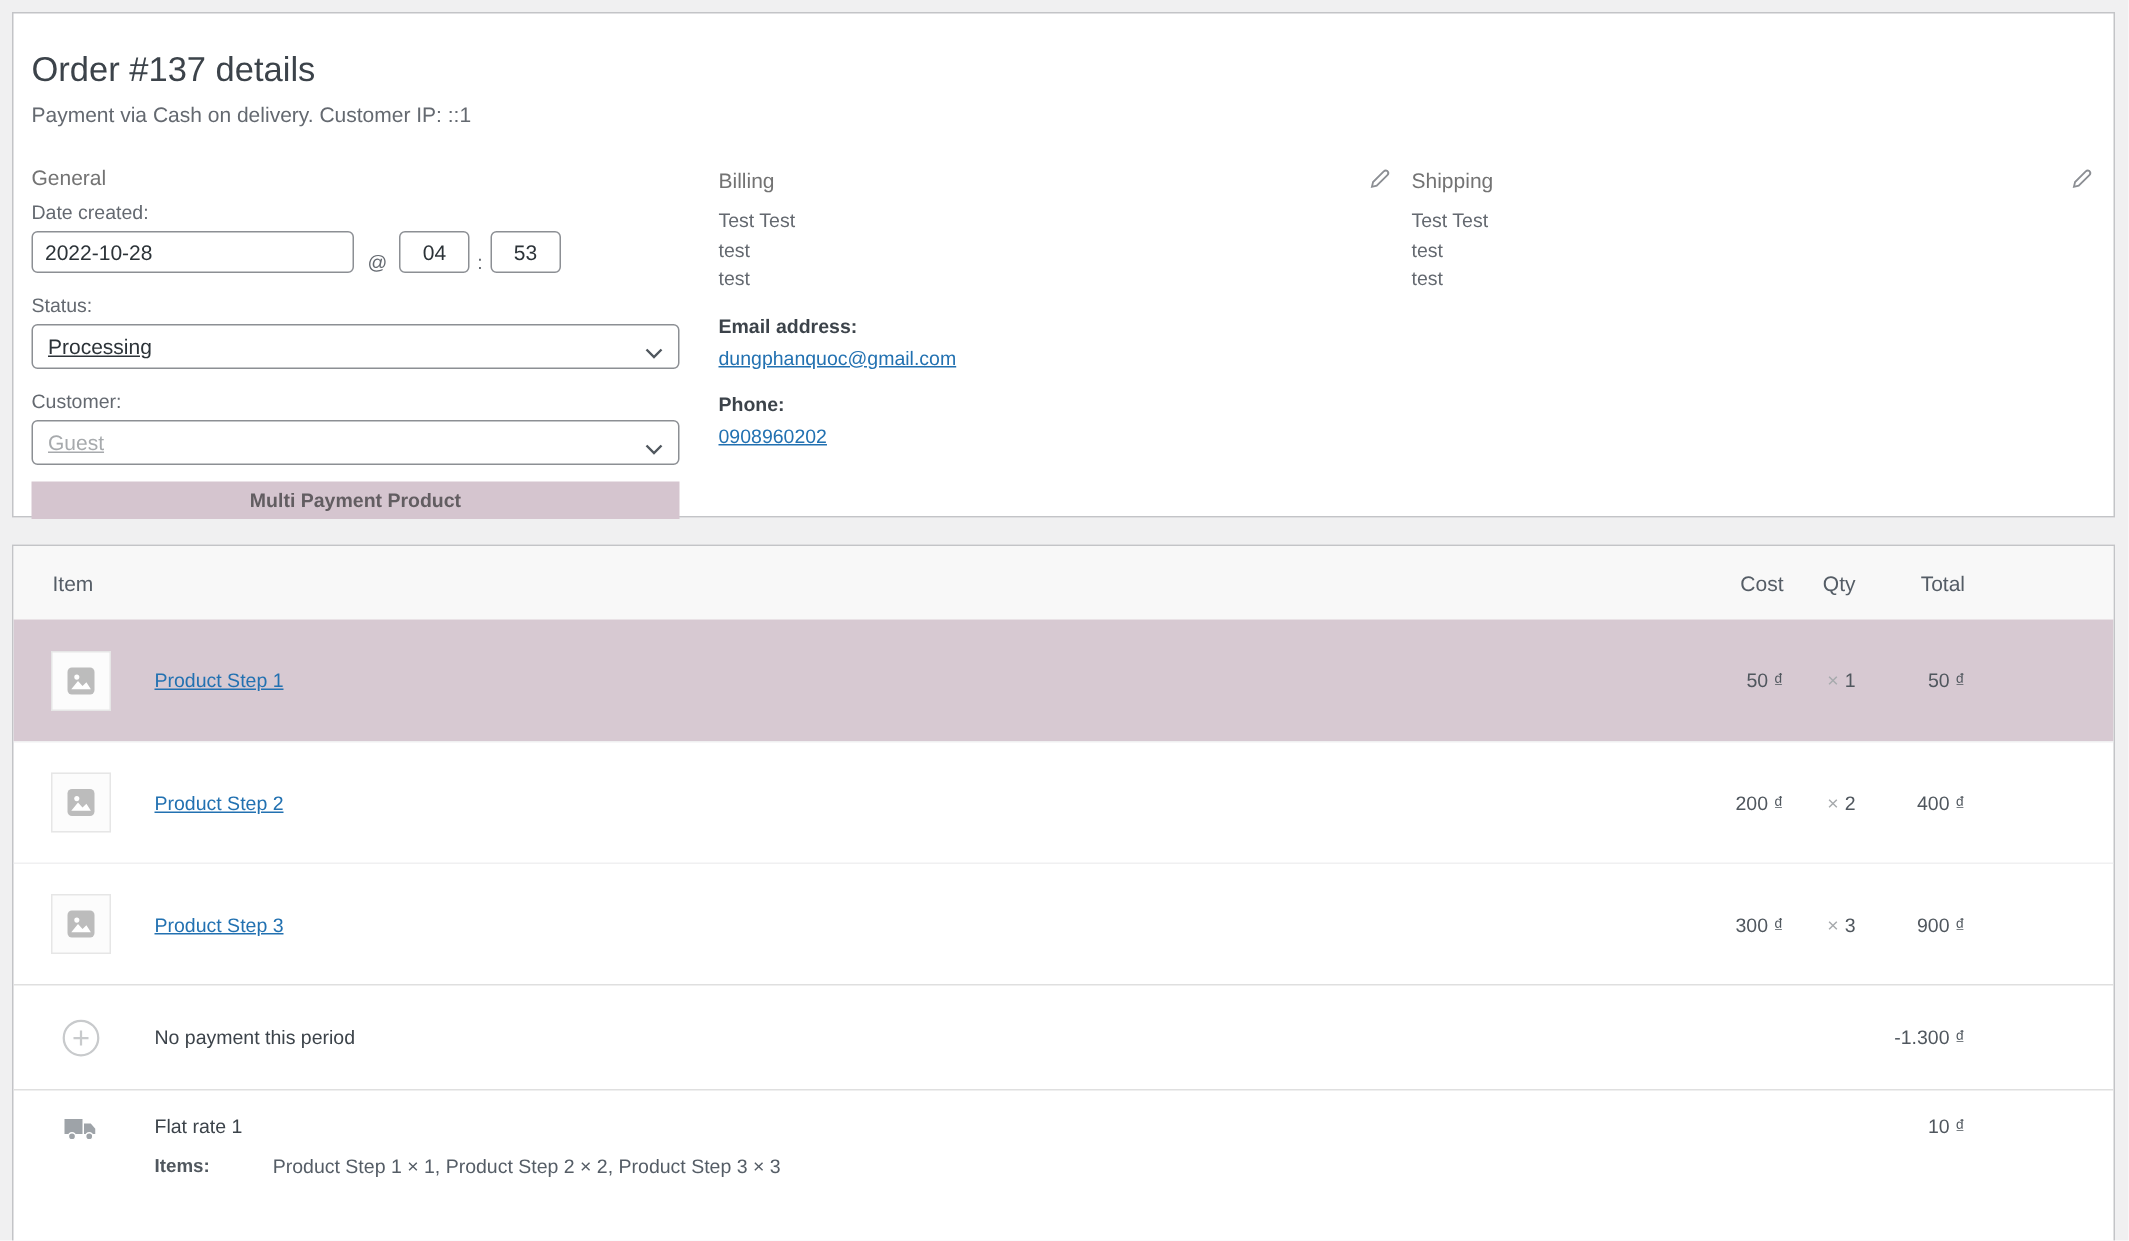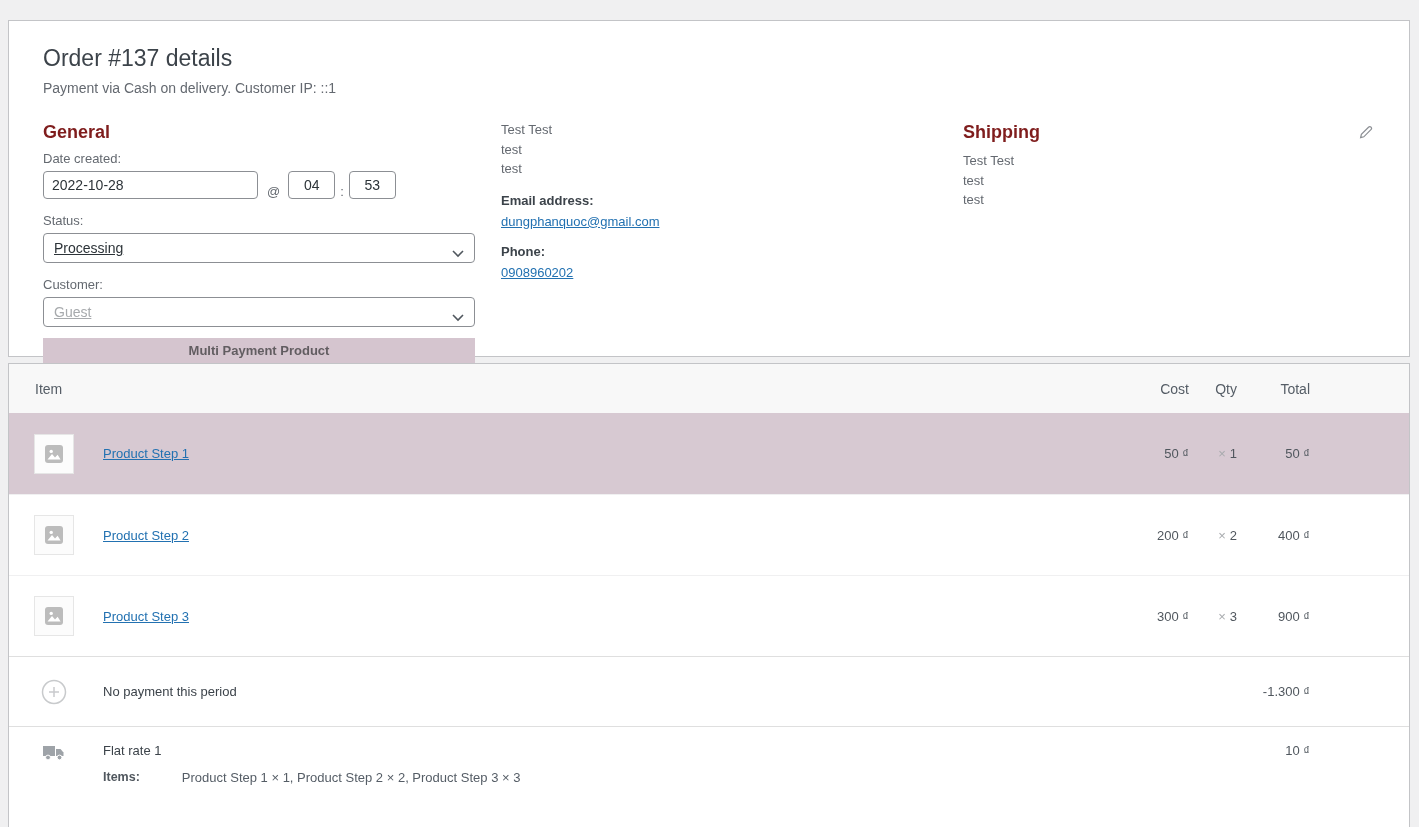--- a/index.html
+++ b/index.html
@@ -8,29 +8,29 @@
     background:#f0f0f1;
     font-family:"Liberation Sans", sans-serif;
     color:#3c434a;
     position:relative;
   }
   .card {
     position:absolute; left:8px; width:1402px;
     background:#fff; border:1px solid #c3c4c7;
   }
   
-  .card-order { top:20px; height:337px; padding:14px 34px; }
+  .card-order { top:8px; height:337px; padding:14px 12px; }
   .order-title { font-size:23px; font-weight:400; color:#3c434a; margin:10px 0 8px; }
   .order-subtitle { font-size:14px; color:#646970; margin-bottom:16px; }
   .columns { display:flex; }
   .col-general { width:432px; margin-right:26px; }
   .col-billing { width:450px; margin-right:12px; }
   .col-shipping { flex:1; }
   .section-head { display:flex; align-items:center; justify-content:space-between; margin:10px 0 6px; }
-  .section-title { font-size:18px; font-weight:bold; color:#7f1d1d; }
+  .section-title { font-size:14px; font-weight:normal; color:#737373; }
   .pencil-btn { background:none; border:none; cursor:pointer; padding:2px; line-height:0; }
   .field-label { display:block; font-size:13px; color:#646970; margin:14px 0 5px; }
   .date-row { display:flex; align-items:flex-end; }
   .txt-input {
     height:28px; border:1px solid #8c8f94; border-radius:4px;
     font-family:inherit; font-size:14px; color:#2c3338; padding:0 8px; background:#fff;
   }
   .date-input { width:215px; }
   .at-symbol { color:#646970; font-size:13px; margin:0 8px 0 9px; }
   .colon-symbol { color:#646970; font-size:13px; margin:0 5px; }
@@ -130,20 +130,30 @@
           <svg width="12" height="9" viewBox="0 0 12 9">
               <polyline points="1,2 6,7 11,2" fill="none" stroke="#50575e" stroke-width="1.6"></polyline>
             </svg>
         </span>
       </div>
 
       <button class="mp-button">Multi Payment Product</button>
     </div>
 
     <div class="col-billing">
+      <div class="section-head">
+        <span class="section-title">Billing</span>
+        <button class="pencil-btn">
+          <span>
+            <svg width="15" height="15" viewBox="0 0 16 16">
+                <path d="M13.8 2.2a2 2 0 0 1 0 2.8l-7.6 7.6-3.4.8.8-3.4 7.6-7.6a2 2 0 0 1 2.6-.2z" fill="none" stroke="#8c8f94" stroke-width="1.3"></path>
+              </svg>
+          </span>
+        </button>
+      </div>
       <div class="addr-block">
         <div class="addr-line">Test Test</div>
         <div class="addr-line">test</div>
         <div class="addr-line">test</div>
       </div>
       <p class="contact-label">Email address:</p>
       <a href="#" class="contact-link">dungphanquoc@gmail.com</a>
       <p class="contact-label">Phone:</p>
       <a href="#" class="contact-link">0908960202</a>
     </div>

